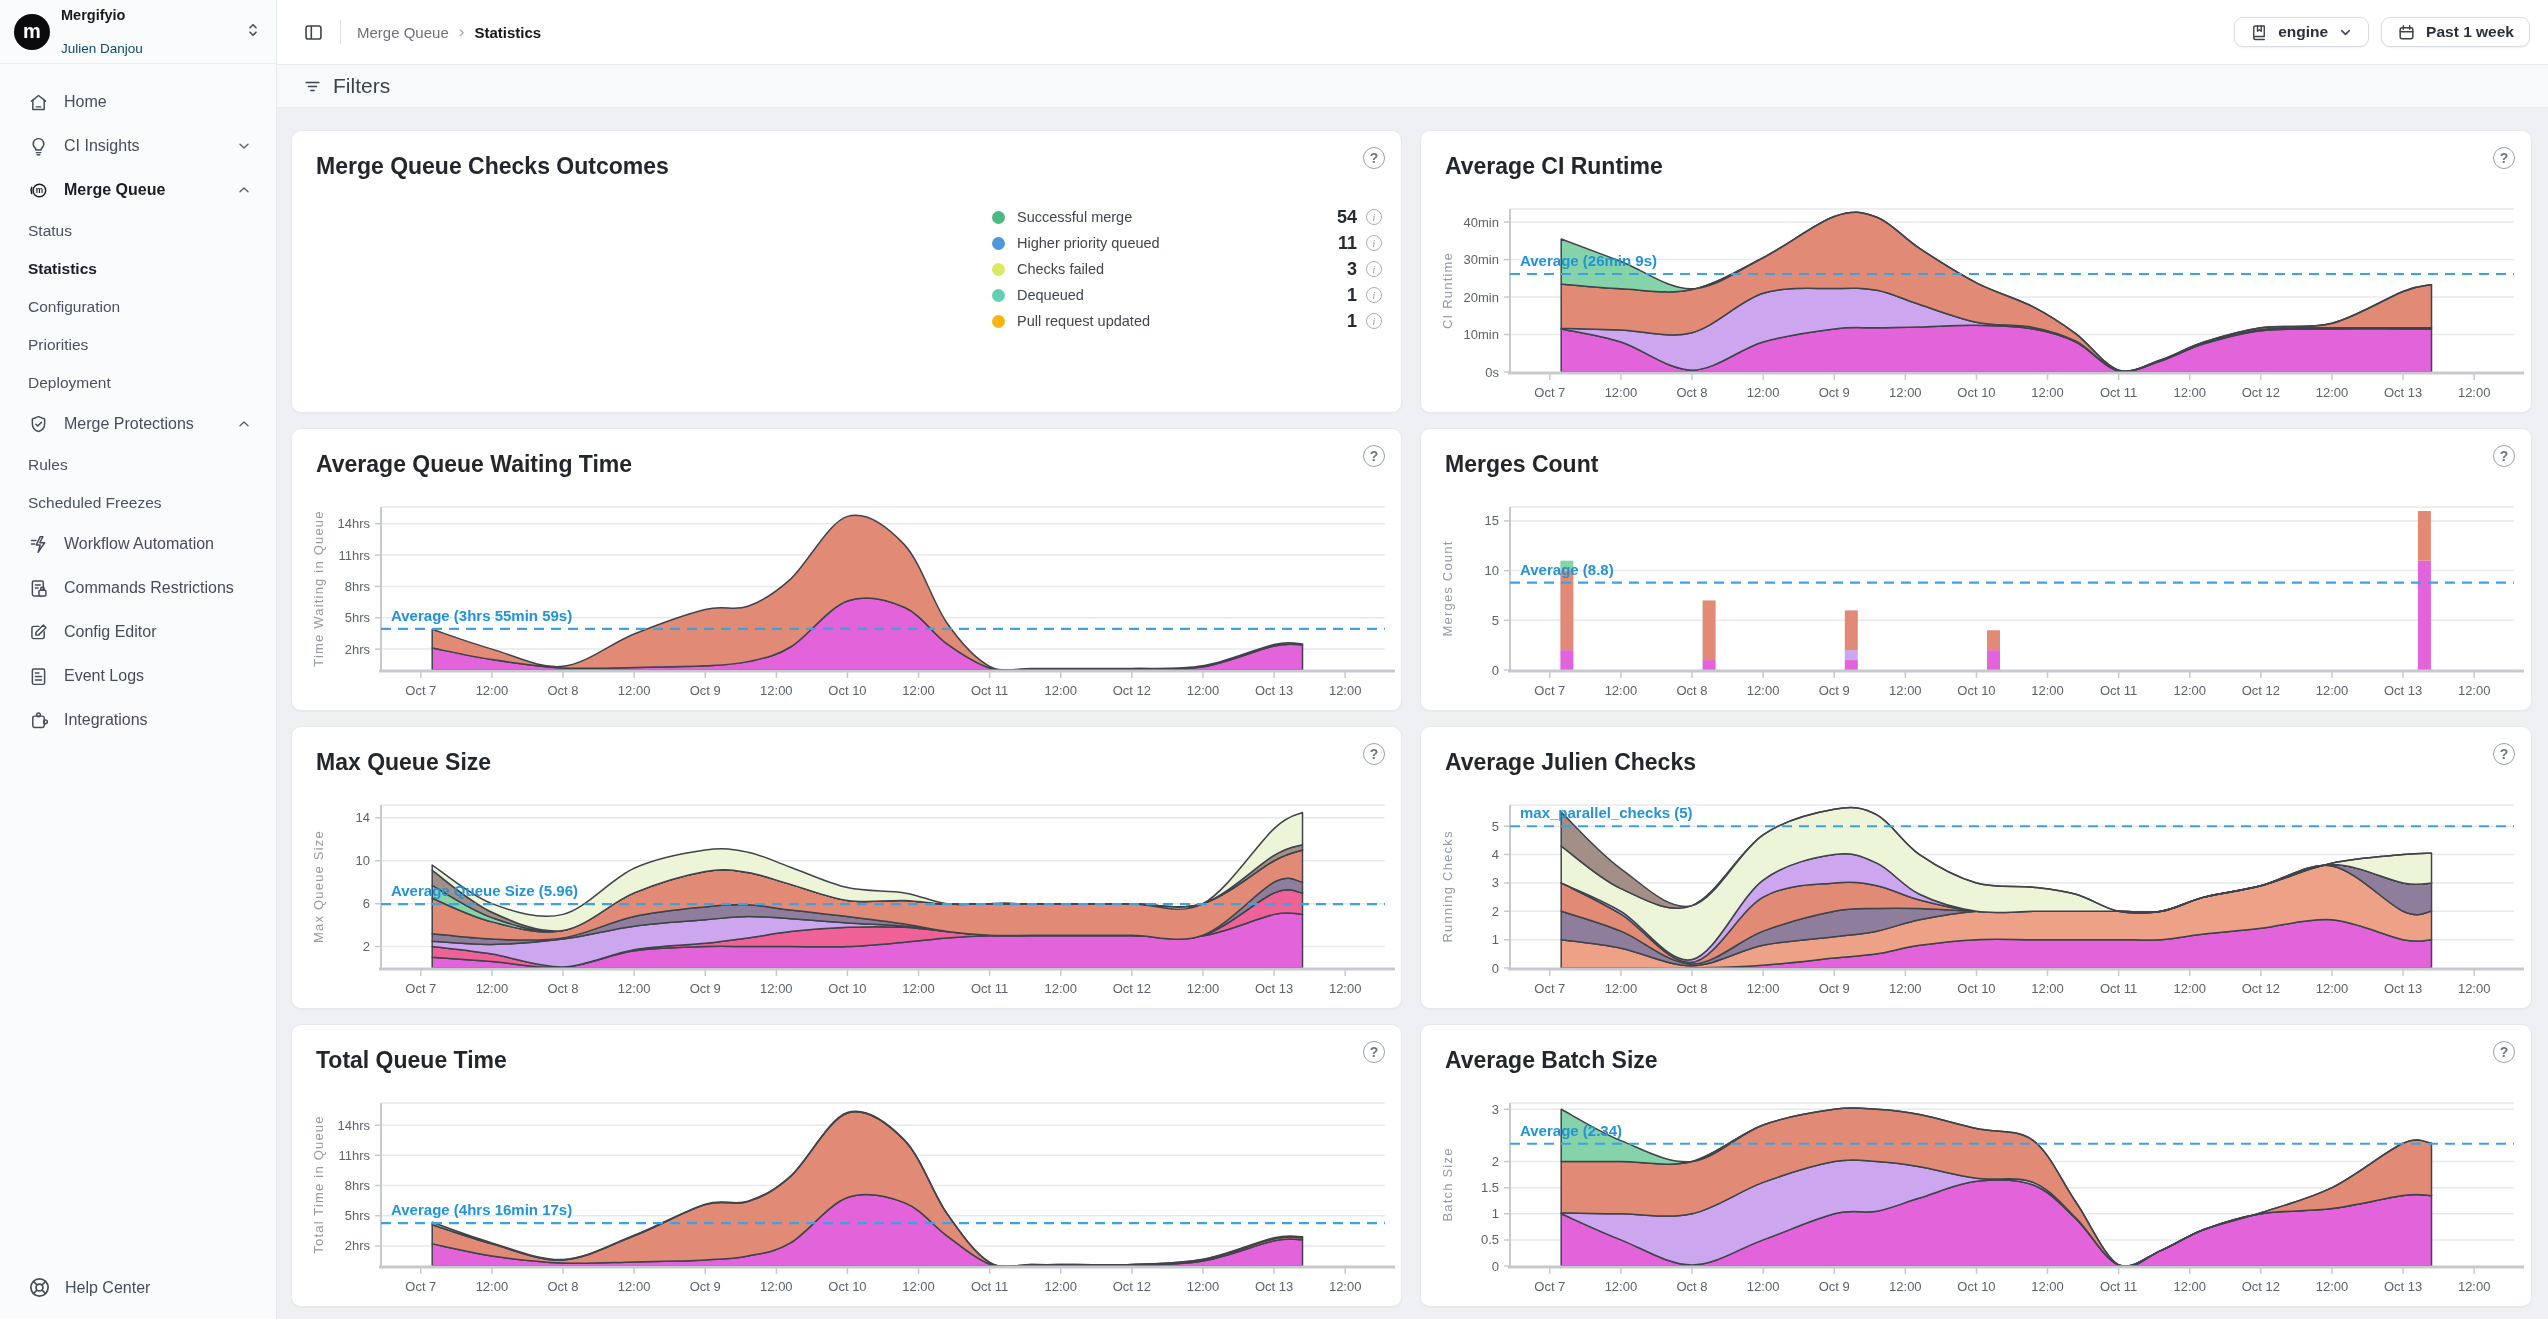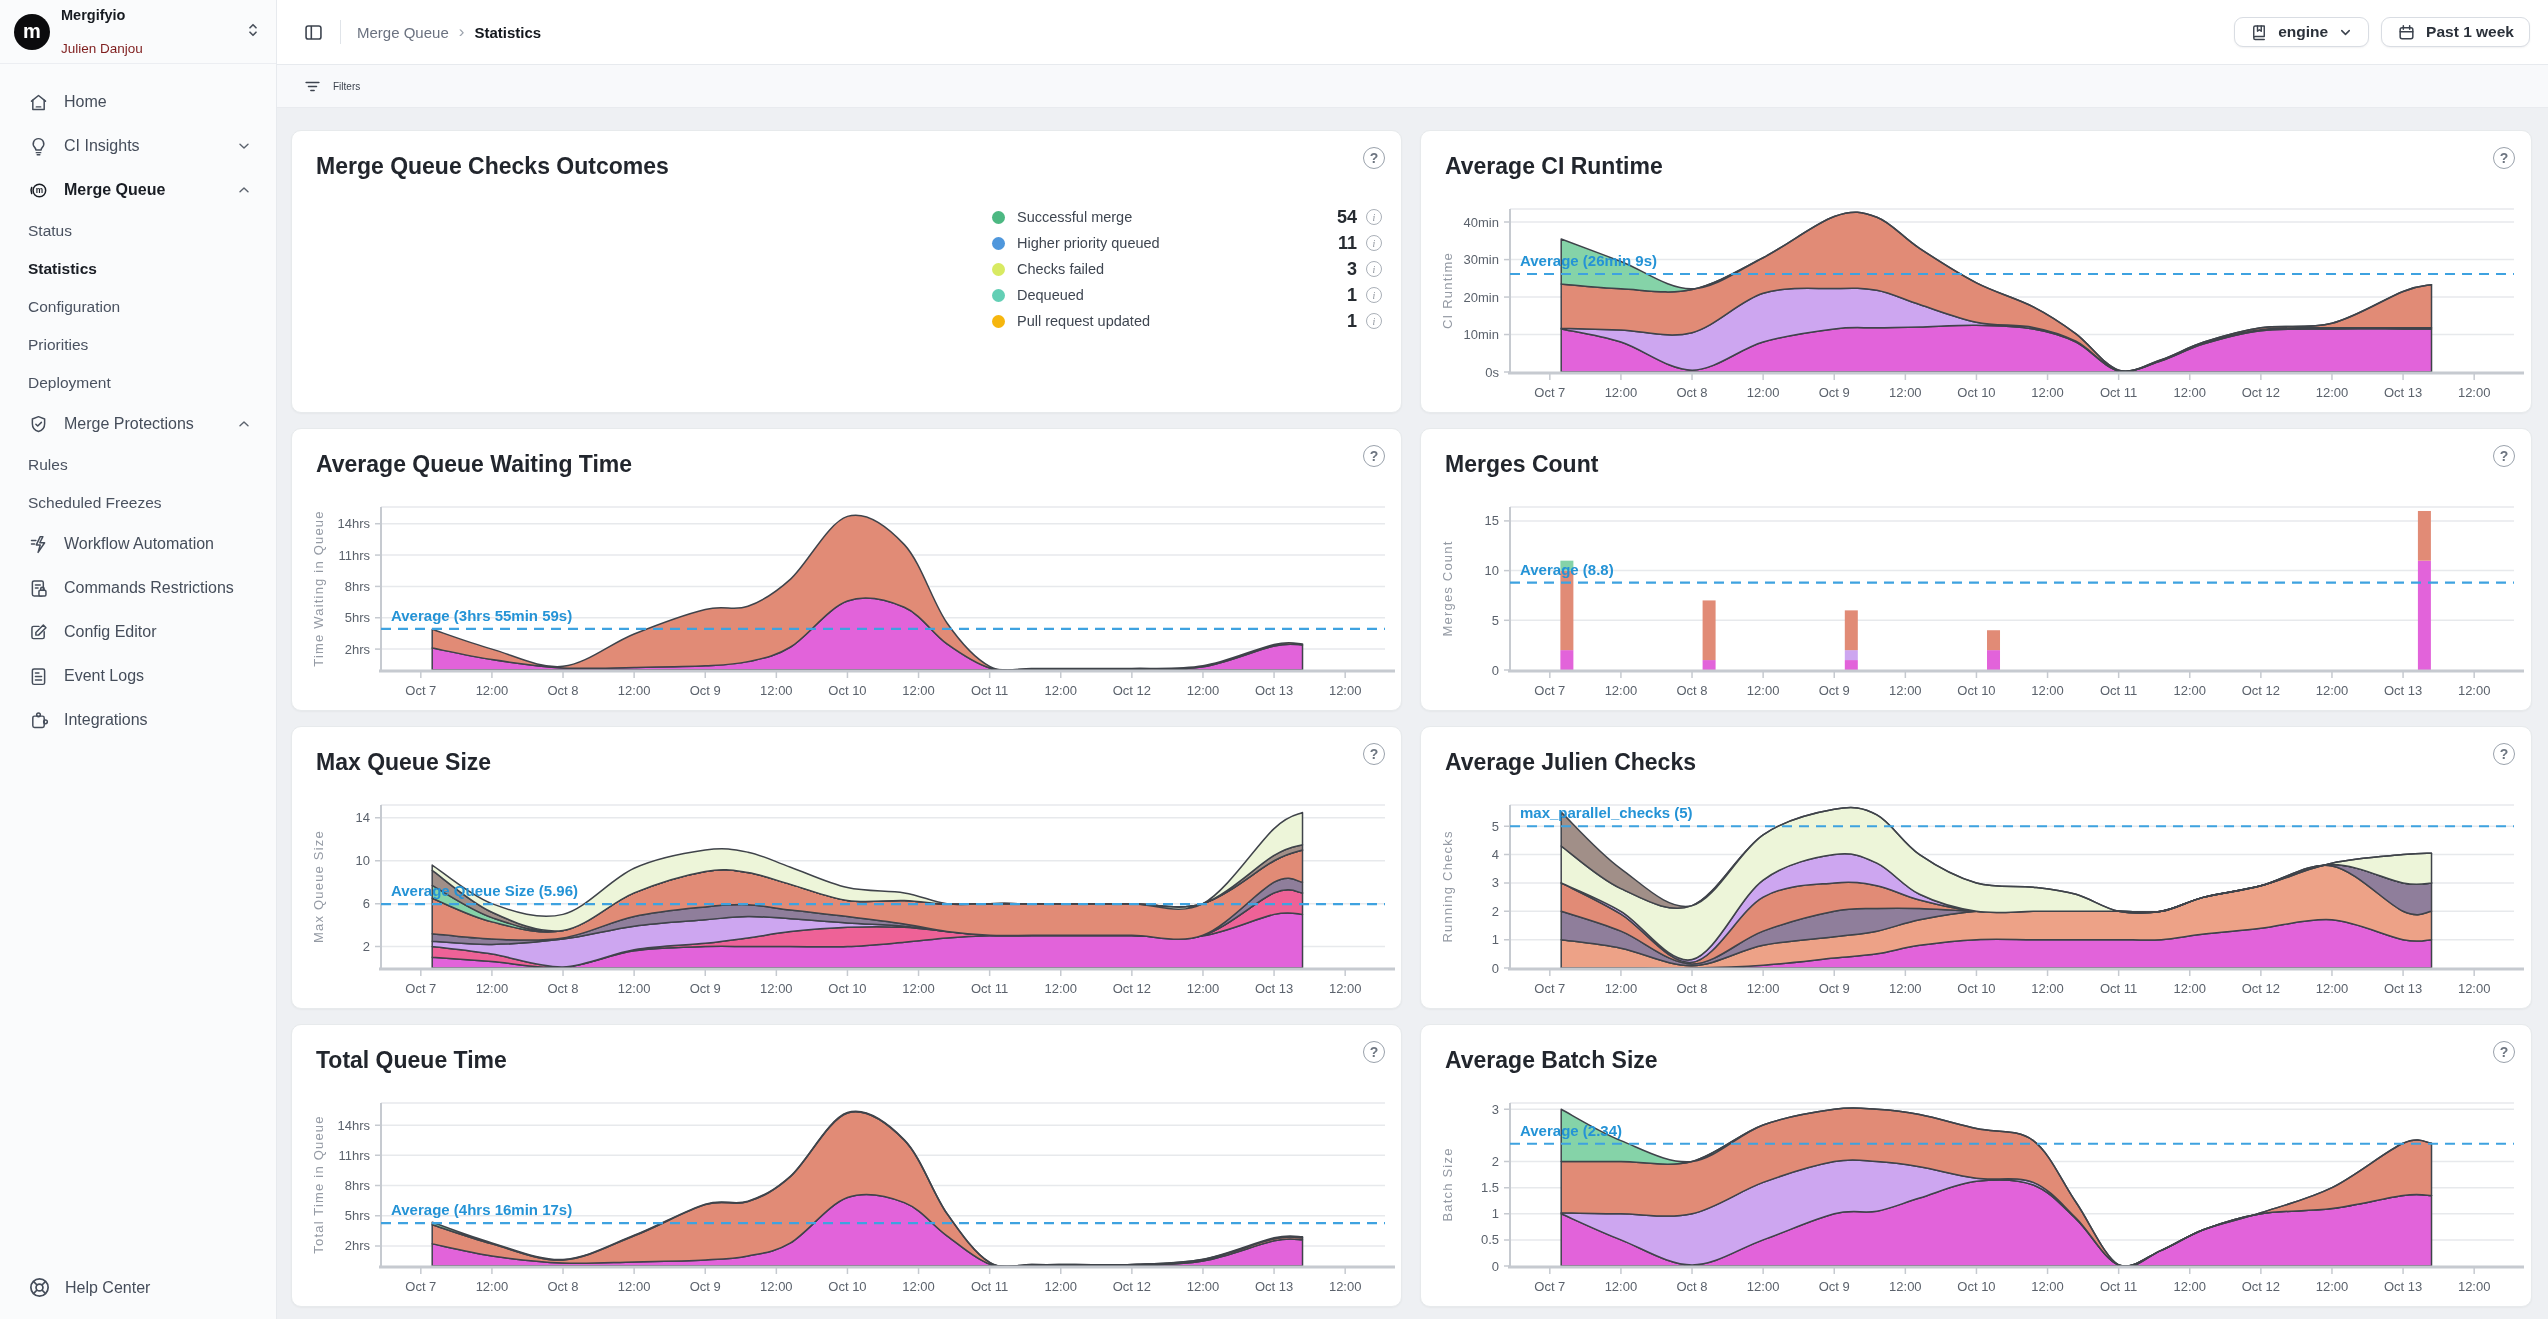--- a/index.html
+++ b/index.html
@@ -3,21 +3,21 @@
 <meta charset="utf-8">
 <style>
   html,body{margin:0;padding:0}
   body{width:2548px;height:1319px;font-family:"Liberation Sans",sans-serif;background:#eef0f3;overflow:hidden;position:relative;-webkit-font-smoothing:antialiased}
   
   .sidebar{position:absolute;left:0;top:0;width:277px;height:1319px;background:#fafbfc;border-right:1px solid #e7eaee;box-sizing:border-box;z-index:5}
   .org-header{height:64px;display:flex;align-items:center;padding:0 14px;border-bottom:1px solid #eceef2;box-sizing:border-box}
   .org-logo{width:36px;height:36px;border-radius:50%;background:#0b0b0d;color:#fff;display:flex;align-items:center;justify-content:center;font-weight:700;font-size:20px;flex:0 0 auto}
   .org-meta{margin-left:11px;line-height:1.25}
   .org-name{font-size:14.5px;font-weight:700;color:#171b21}
-  .org-user{font-size:13.5px;color:#7f1d1d;margin-top:17px}
+  .org-user{font-size:13.5px;color:#0c4a6e;margin-top:17px}
   .org-switch{margin-left:auto;color:#4a515c}
   .nav{margin-top:16px}
   .nav-item{display:flex;align-items:center;height:44px;padding:0 24px 0 28px;color:#454d5a;font-size:16px;cursor:pointer}
   .nav-item.sub{height:38px;font-size:15.5px;color:#4a5260}
   .nav-item.bold{font-weight:700;color:#191d24}
   .nav-item .nicon{width:21px;height:21px;margin-right:15px;flex:0 0 auto;display:flex;align-items:center;justify-content:center}
   .nav-item .chev{margin-left:auto;color:#5b626d;display:flex}
   .help-center{position:absolute;left:28px;bottom:20px;display:flex;align-items:center;color:#454d5a;font-size:16px;cursor:pointer}
   .help-center .nicon{width:23px;height:23px;margin-right:14px;display:flex}
   
@@ -26,21 +26,21 @@
   .tb-div{width:1px;height:24px;background:#e0e4e9;margin:0 16px}
   .crumb{font-size:15px;color:#6b7280;cursor:pointer}
   .crumb-sep{margin:0 10px;color:#9ca3ad;font-size:17px}
   .crumb.current{color:#14181e;font-weight:700;cursor:default}
   .tb-right{margin-left:auto;display:flex;gap:12px;padding-right:4px}
   .tb-btn{height:30px;display:flex;align-items:center;gap:10px;padding:0 15px;border:1px solid #d9dde3;border-radius:9px;background:#fff;box-shadow:0 1px 2px rgba(16,24,40,.06);font-size:15.5px;font-weight:700;color:#2b313a;cursor:pointer}
   .tb-btn .bicon{display:flex;color:#3c434e}
   
   .filterbar{position:absolute;left:277px;top:65px;right:0;height:43px;background:#f8f9fb;border-bottom:1px solid #e9ebef;display:flex;align-items:center;padding-left:26px;box-sizing:border-box;z-index:3}
   .filterbar .ficon{display:flex;margin-right:11px;color:#3c434e}
-  .filterbar .flabel{font-size:10px;color:#3c434e;font-weight:400}
+  .filterbar .flabel{font-size:21px;color:#3c434e;font-weight:400}
   
   .main{position:absolute;left:277px;top:108px;right:0;bottom:0;background:#eef0f3;padding:22px 16px 24px 14px;box-sizing:border-box;overflow:hidden}
   .grid{display:grid;grid-template-columns:1111px 1112px;grid-auto-rows:283px;gap:15px 18px}
   .card{position:relative;background:#fff;border:1px solid #e7eaec;border-radius:10px;box-shadow:0 1px 2px rgba(20,24,32,.04);overflow:hidden;box-sizing:border-box}
   .card-title{position:absolute;left:24px;top:22px;font-size:23px;font-weight:700;color:#22262d}
   .help-badge{position:absolute;right:16px;top:16px;width:22px;height:22px;border:1.5px solid #9aa2ac;border-radius:50%;color:#6d7580;font-size:14px;font-weight:700;display:flex;align-items:center;justify-content:center;cursor:pointer;box-sizing:border-box}
   .chart-svg{position:absolute;left:1px;bottom:6px;display:block}
   
   .donut-wrap{position:absolute;left:146px;top:102px;width:142px;height:142px}
   .donut-center{position:absolute;left:0;top:0;width:142px;height:142px;display:flex;flex-direction:column;align-items:center;justify-content:center;pointer-events:none}

